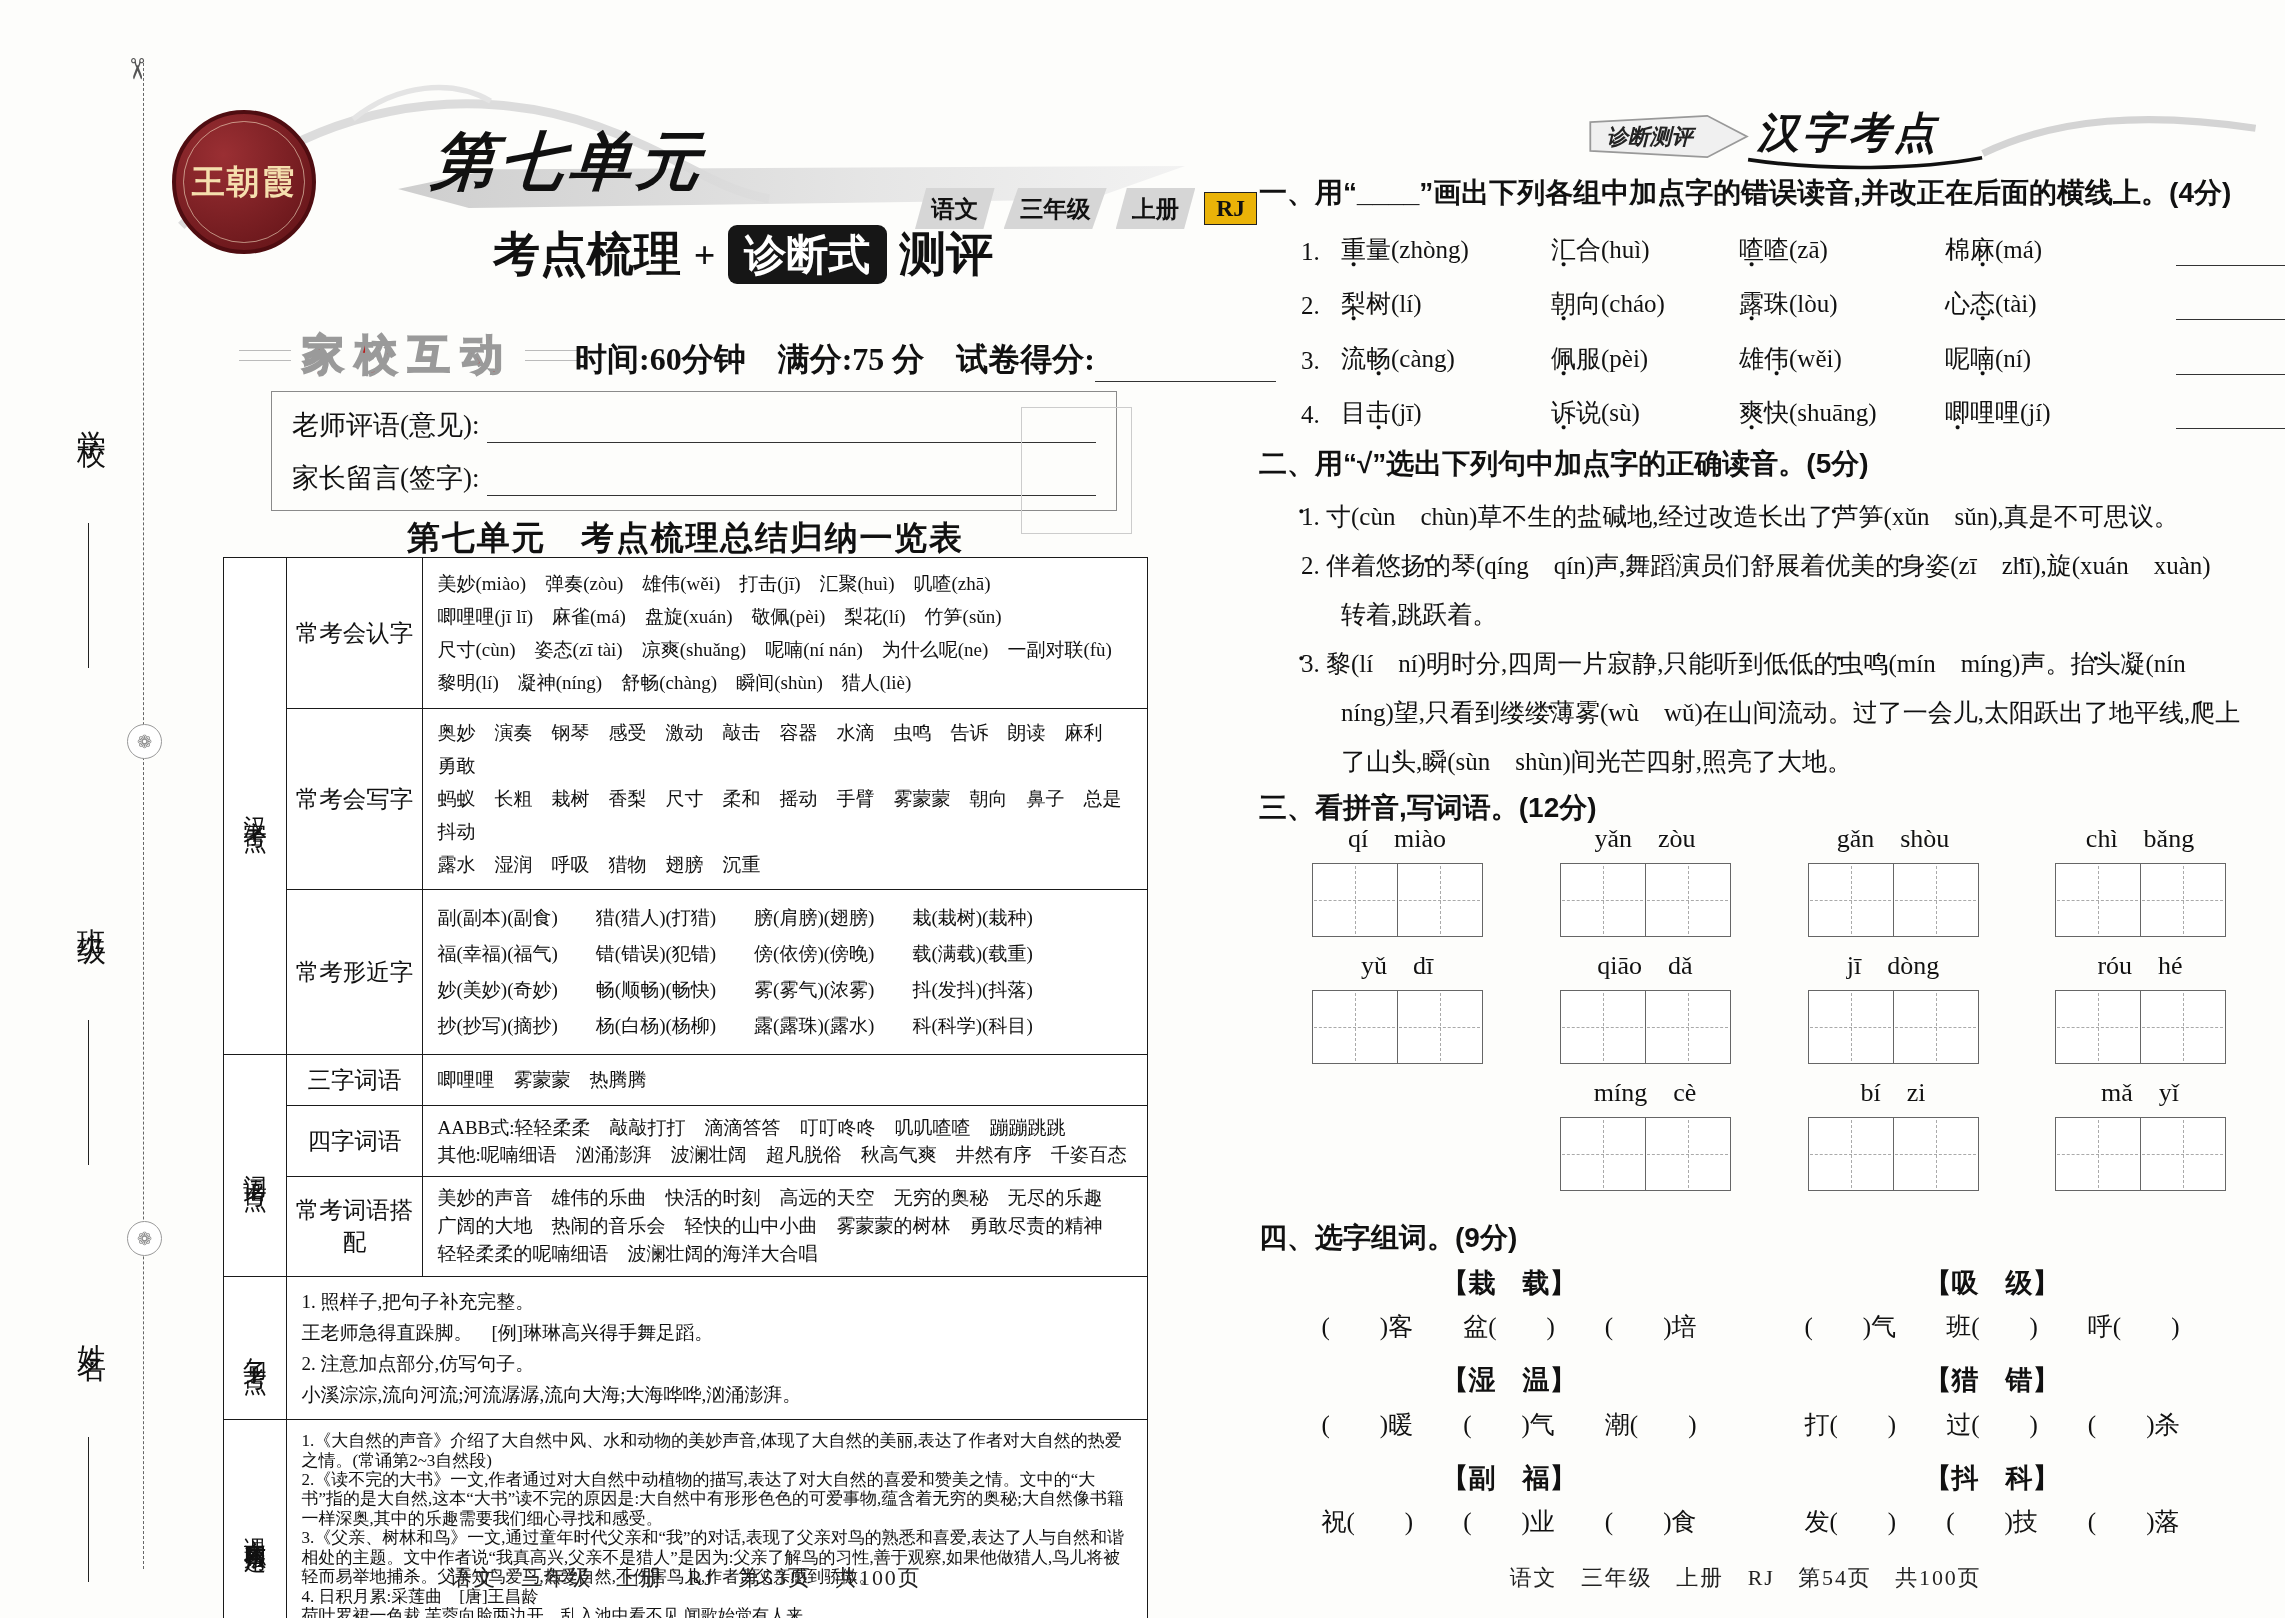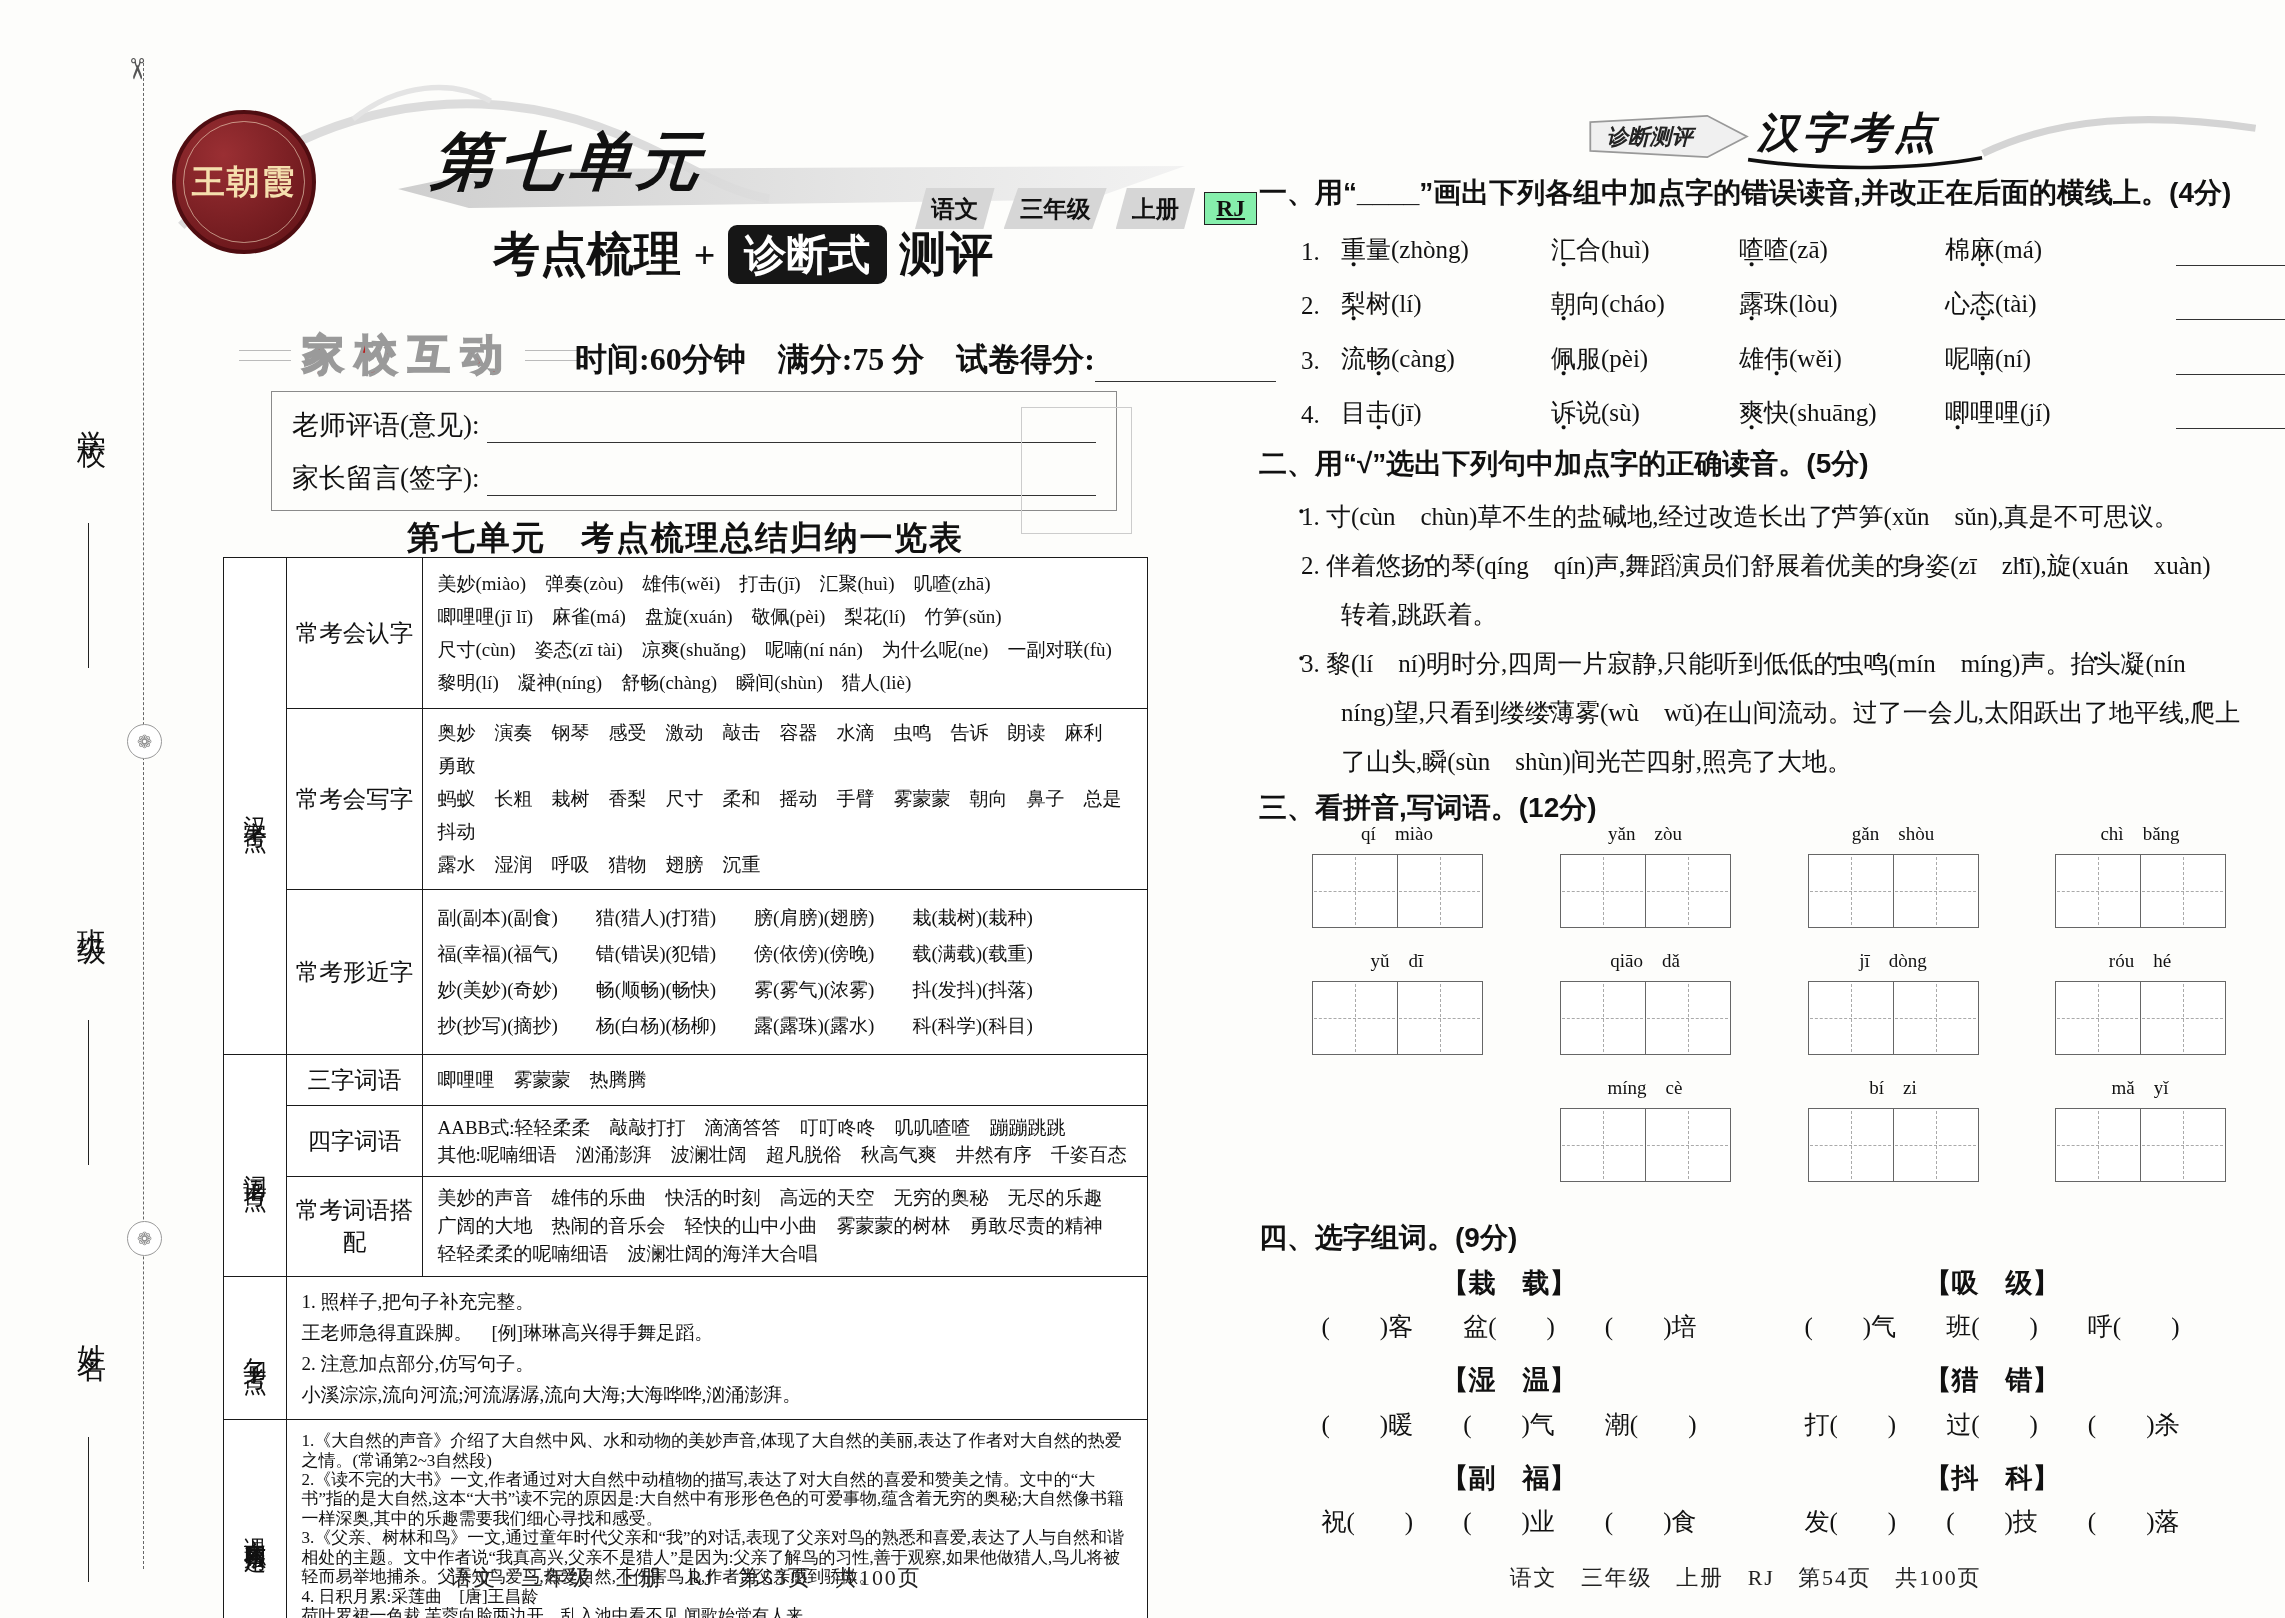--- a/index.html
+++ b/index.html
@@ -24,21 +24,21 @@
         background:linear-gradient(90deg,#c9c9c9,#e3e3e3 60%,#f1f1f1);
         clip-path:polygon(0 55%,12% 8%,100% 0,88% 80%,9% 100%);}
   .unit-title{position:absolute;left:432px;top:119px;font-size:63px;font-weight:bold;font-style:italic;
         letter-spacing:5.4px;z-index:2;transform:skewX(-4deg);}
   .subtitle{position:absolute;left:493px;top:223px;display:flex;align-items:center;gap:12.7px;z-index:2;}
   .st-a,.st-c{font-size:47px;font-weight:bold;}
   .st-plus{font-size:38px;font-weight:bold;}
   .st-b{font-size:42px;font-weight:bold;color:#fff;background:#161616;padding:1.8px 16.3px;border-radius:9px;}
   .tags{position:absolute;left:915px;top:188px;display:flex;gap:9px;align-items:center;z-index:2;}
   .tag{background:#d6d6d6;padding:4.5px 16.3px;font-size:23.5px;font-weight:bold;clip-path:polygon(14% 0,100% 0,86% 100%,0 100%);}
-  .tag-rj{background:#86efac;border:1.8px solid #222;clip-path:none;padding:1.8px 11px;text-decoration:underline;}
+  .tag-rj{background:#eab308;border:1.8px solid #222;clip-path:none;padding:1.8px 11px;}
 
   
   .hs-banner{position:absolute;left:228px;top:327px;display:flex;align-items:center;font-size:42px;font-weight:bold;
         letter-spacing:11px;color:#b91c1c;-webkit-text-stroke:1.8px #9a9a9a;}
   .hs-banner::before,.hs-banner::after{content:"";display:inline-block;width:52px;height:9px;
         border-top:0.9px solid #bbb;border-bottom:0.9px solid #bbb;margin:0 11px;}
   .hs-info{position:absolute;left:575px;top:338px;font-size:32px;font-weight:600;}
   .uline{display:inline-block;border-bottom:1.8px solid #333;height:1.05em;vertical-align:bottom;}
   .w200{width:181px;}
   .hs-box{position:absolute;left:271px;top:391px;width:846px;height:120px;border:0.9px solid #8a8a8a;
@@ -65,21 +65,21 @@
         font-family:"Liberation Sans","DejaVu Sans",sans-serif;}
   .s1row{position:absolute;left:1301px;display:flex;align-items:flex-end;font-size:25px;height:38px;}
   .s1n{width:40px;}
   .s1w{display:inline-block;}
   .s1w.a{width:210px;} .s1w.b{width:188px;} .s1w.c{width:206px;} .s1w.d{width:224px;}
   .ansline{width:152px;border-bottom:1.8px solid #333;height:29px;margin-left:7.2px;}
   .s2item{position:absolute;left:1301px;width:975px;font-size:25px;line-height:49px;padding-left:40px;text-indent:-40px;}
   .du{position:relative;}
   .du::after{content:"●";position:absolute;left:50%;bottom:-0.62em;transform:translateX(-50%);font-size:0.38em;}
   .pg{position:absolute;width:174px;}
-  .py{text-align:center;font-size:19px;margin-bottom:7.2px;}
+  .py{text-align:center;font-size:26px;margin-bottom:7.2px;}
   .tian{display:flex;border:1.8px solid #666;background:#fff;width:fit-content;margin:0 auto;}
   .tc{width:84px;height:72px;position:relative;}
   .tc + .tc{border-left:1.8px solid #666;}
   .tc::before{content:"";position:absolute;left:1.8px;right:1.8px;top:50%;border-top:0.9px dashed #aaa;}
   .tc::after{content:"";position:absolute;top:1.8px;bottom:1.8px;left:50%;border-left:0.9px dashed #aaa;}
   .s4b{position:absolute;width:434px;text-align:center;font-size:27px;font-weight:bold;}
   .s4l{position:absolute;width:434px;text-align:center;font-size:25px;}
 </style>
 </head>
 <body>

